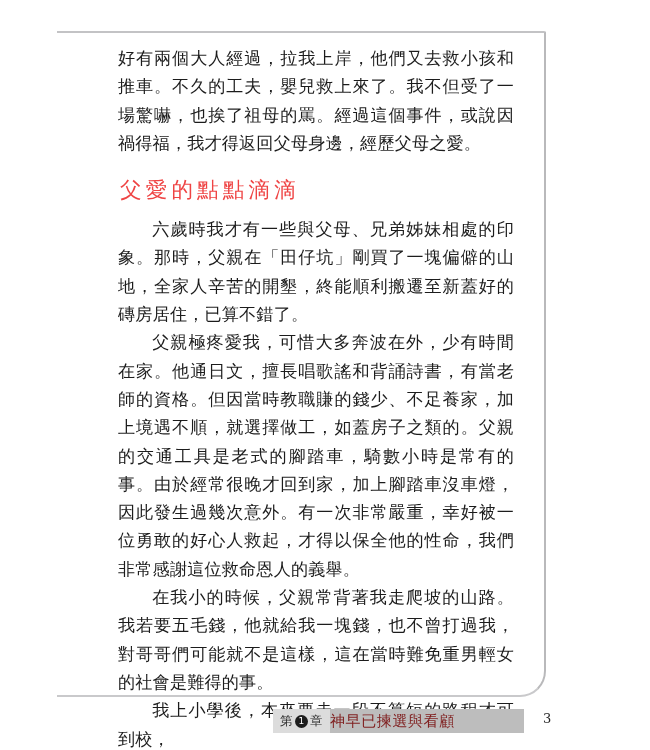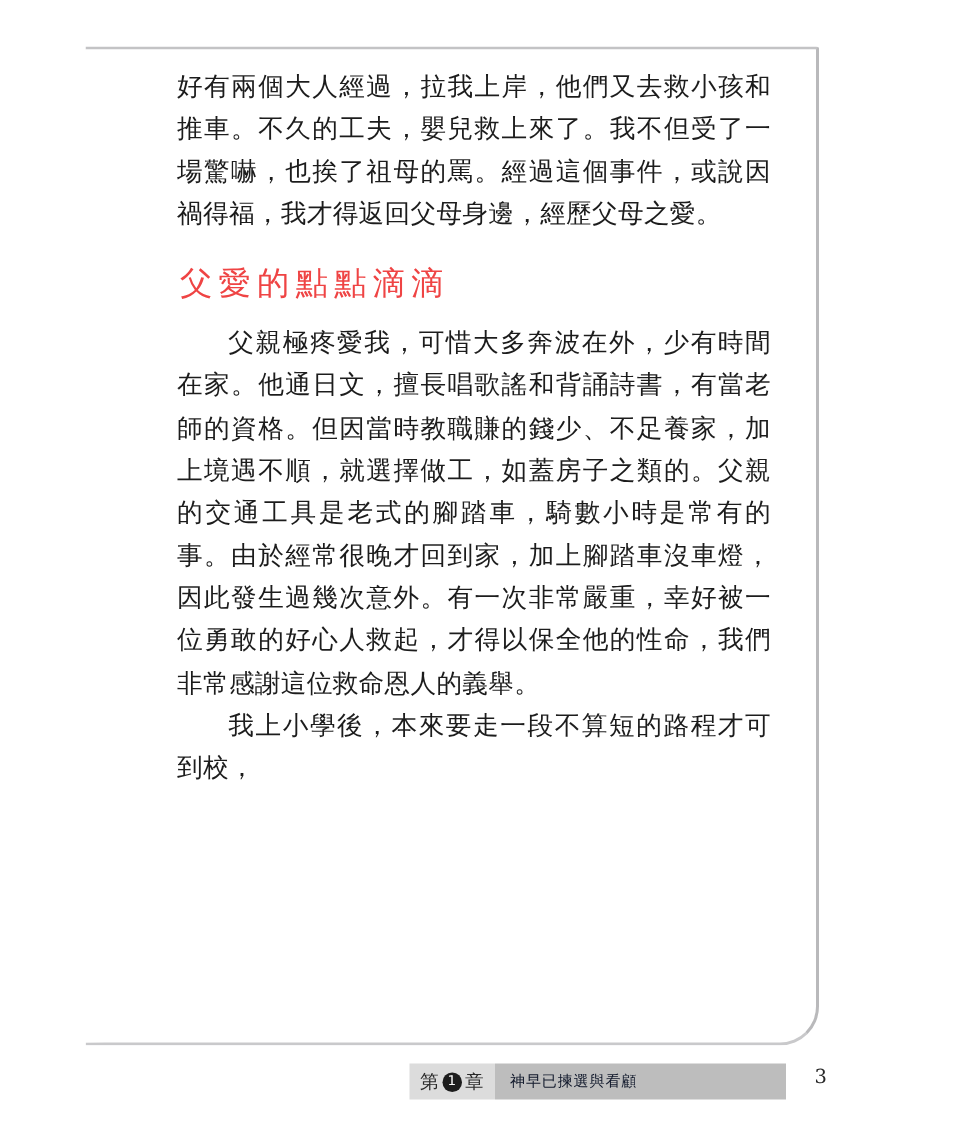--- a/index.html
+++ b/index.html
@@ -113,25 +113,24 @@
   }
   .footer-title {
     position: absolute;
     left: 330px;
     top: 0;
     width: 194px;
     height: 24px;
     background: #bdbdbd;
     display: flex;
     align-items: center;
-    padding-left: 10px;
     box-sizing: border-box;
-    font-size: 10px;
+    font-size: 15px;
     letter-spacing: 0.6px;
-    color: #0f172a;
+    color: #7f1d1d;
     font-family: "DejaVu Sans", "Liberation Sans", sans-serif;
   }
   .footer-pagenum {
     position: absolute;
     left: 543px;
     top: 2px;
     font-size: 13px;
     color: #262626;
     font-family: "DejaVu Serif", "Liberation Serif", serif;
   }
@@ -142,23 +141,25 @@
 <div class="page">
 
   <div class="frame"></div>
 
   <div class="content">
 
     <p class="para">好有兩個大人經過，拉我上岸，他們又去救小孩和推車。不久的工夫，嬰兒救上來了。我不但受了一場驚嚇，也挨了祖母的罵。經過這個事件，或說因禍得福，我才得返回父母身邊，經歷父母之愛。</p>
 
     <h2 class="section-heading">父愛的點點滴滴</h2>
 
+    <p class="para indent">六歲時我才有一些與父母、兄弟姊妹相處的印象。那時，父親在「田仔坑」剛買了一塊偏僻的山地，全家人辛苦的開墾，終能順利搬遷至新蓋好的磚房居住，已算不錯了。</p>
 
     <p class="para indent">父親極疼愛我，可惜大多奔波在外，少有時間在家。他通日文，擅長唱歌謠和背誦詩書，有當老師的資格。但因當時教職賺的錢少、不足養家，加上境遇不順，就選擇做工，如蓋房子之類的。父親的交通工具是老式的腳踏車，騎數小時是常有的事。由於經常很晚才回到家，加上腳踏車沒車燈，因此發生過幾次意外。有一次非常嚴重，幸好被一位勇敢的好心人救起，才得以保全他的性命，我們非常感謝這位救命恩人的義舉。</p>
 
+    <p class="para indent">在我小的時候，父親常背著我走爬坡的山路。我若要五毛錢，他就給我一塊錢，也不曾打過我，對哥哥們可能就不是這樣，這在當時難免重男輕女的社會是難得的事。</p>
 
     <p class="para indent">我上小學後，本來要走一段不算短的路程才可到校，</p>
 
   </div>
 
   <div class="footer">
 
     <div class="footer-chapter">
       <span>第</span>
       <span class="chapter-num">1</span>

